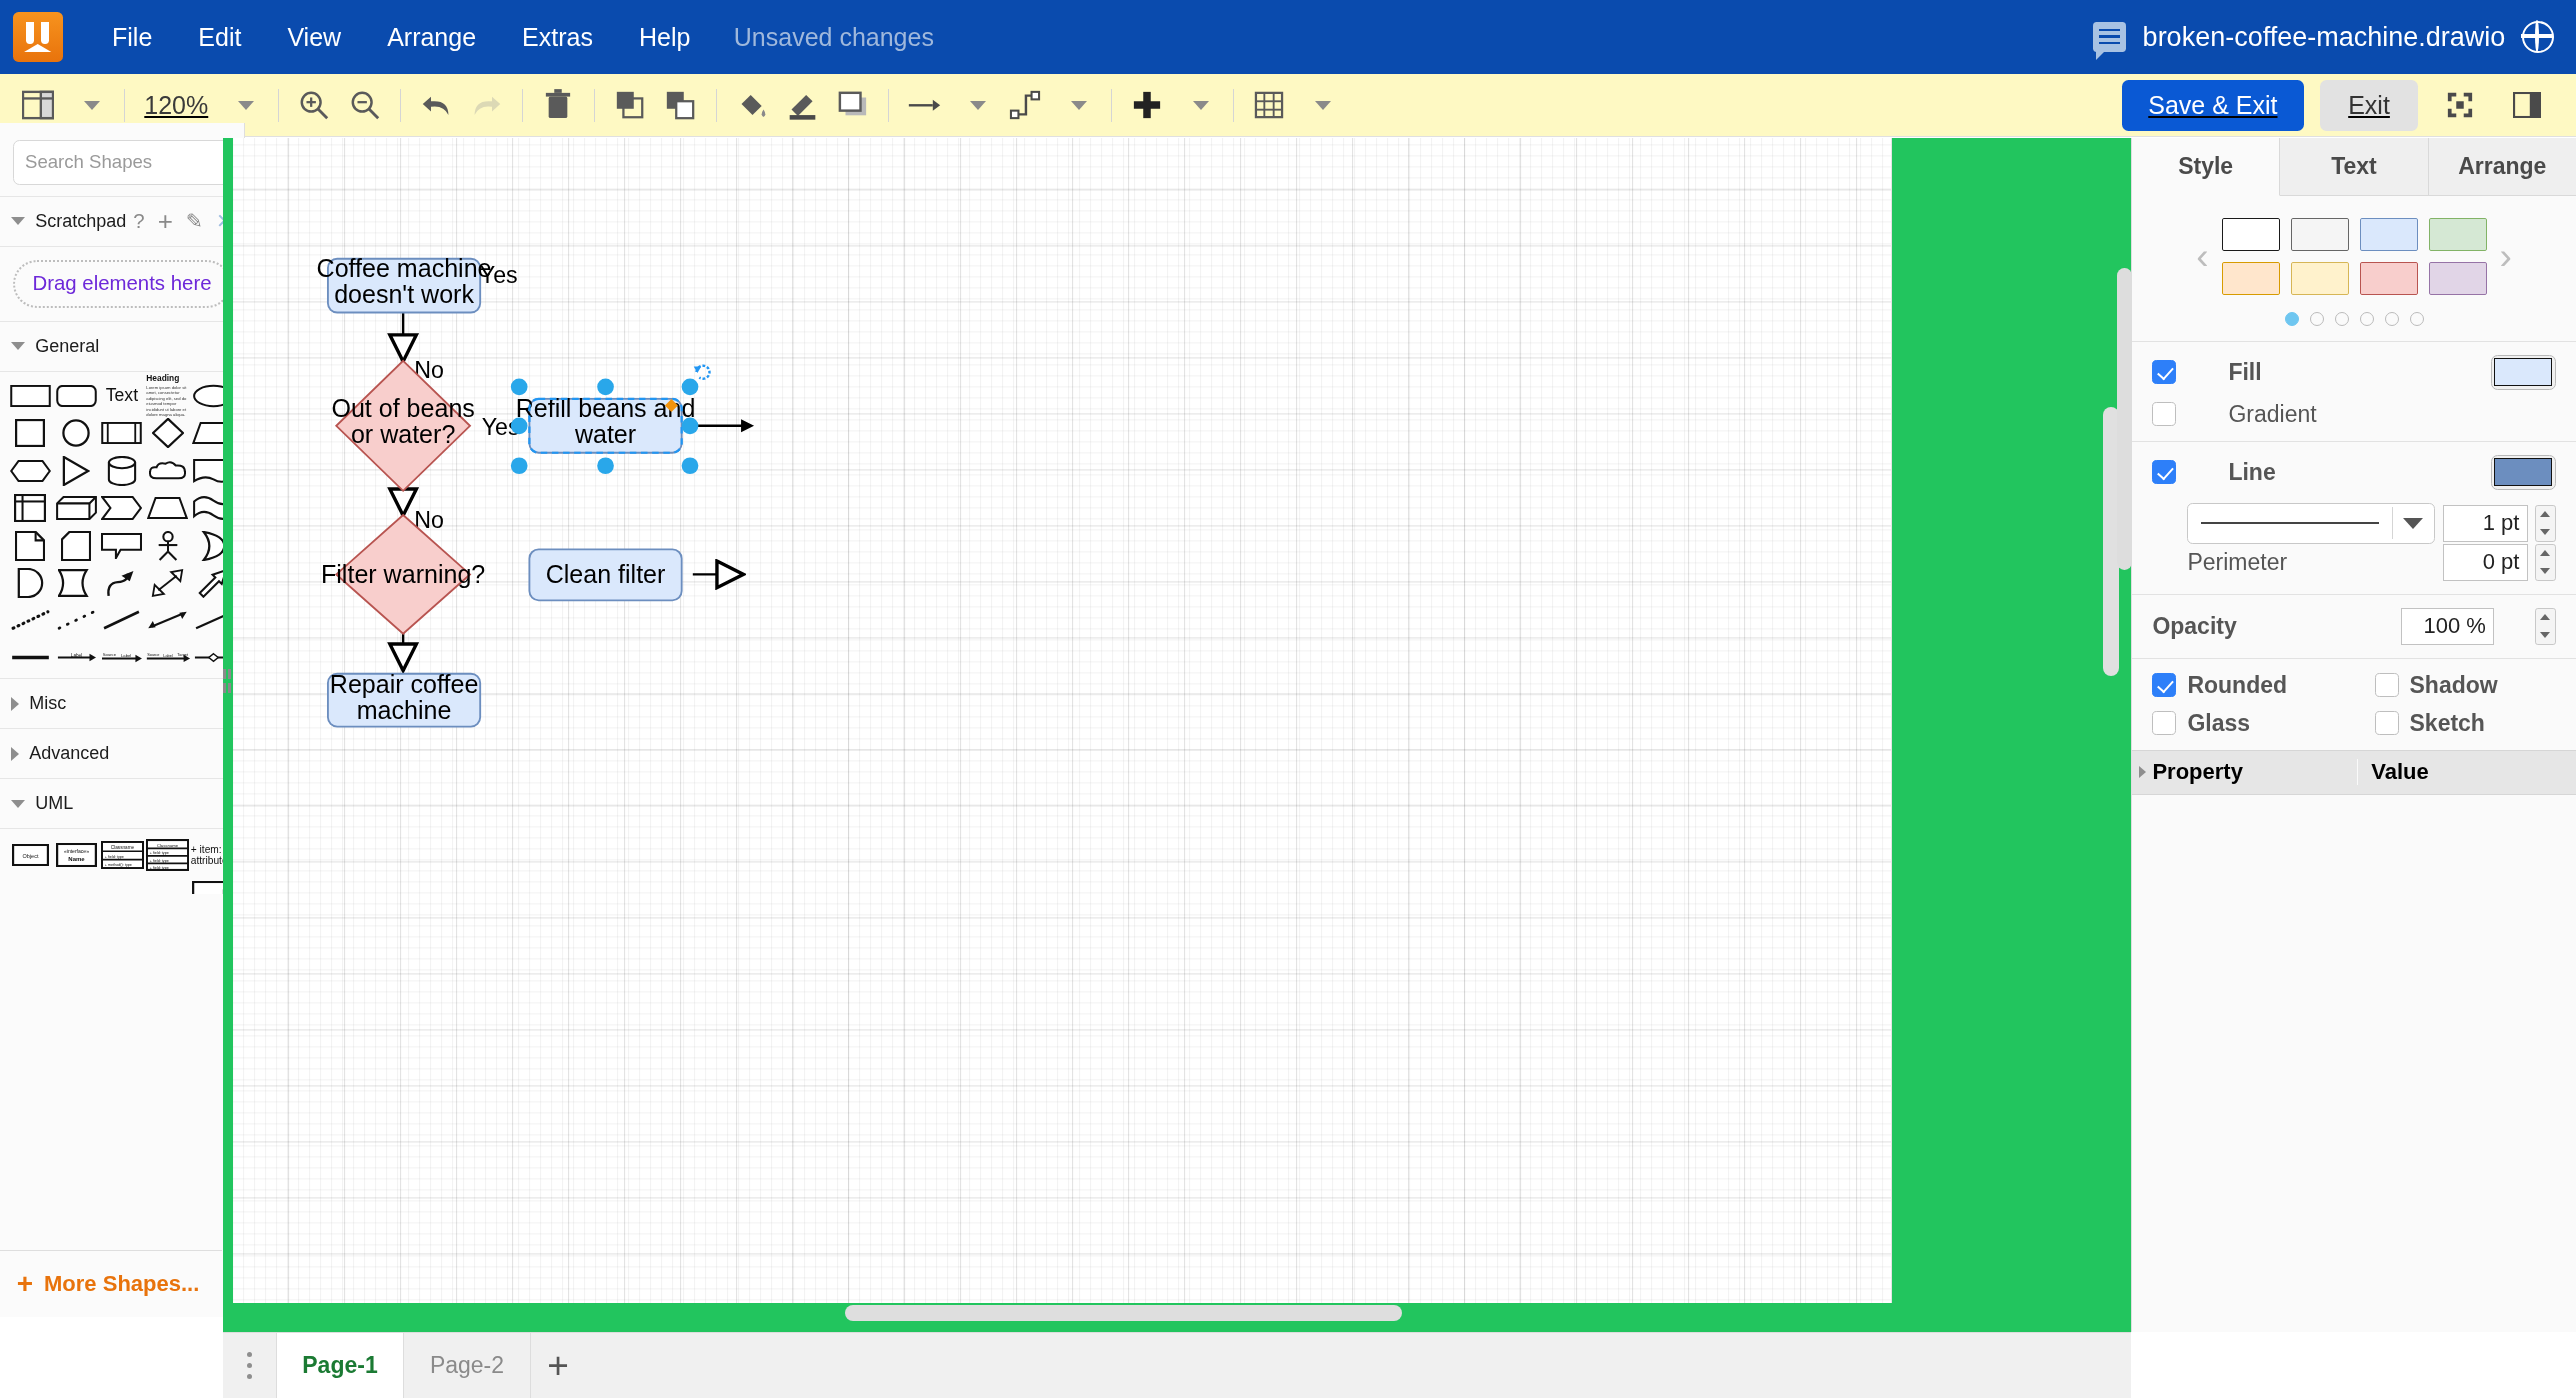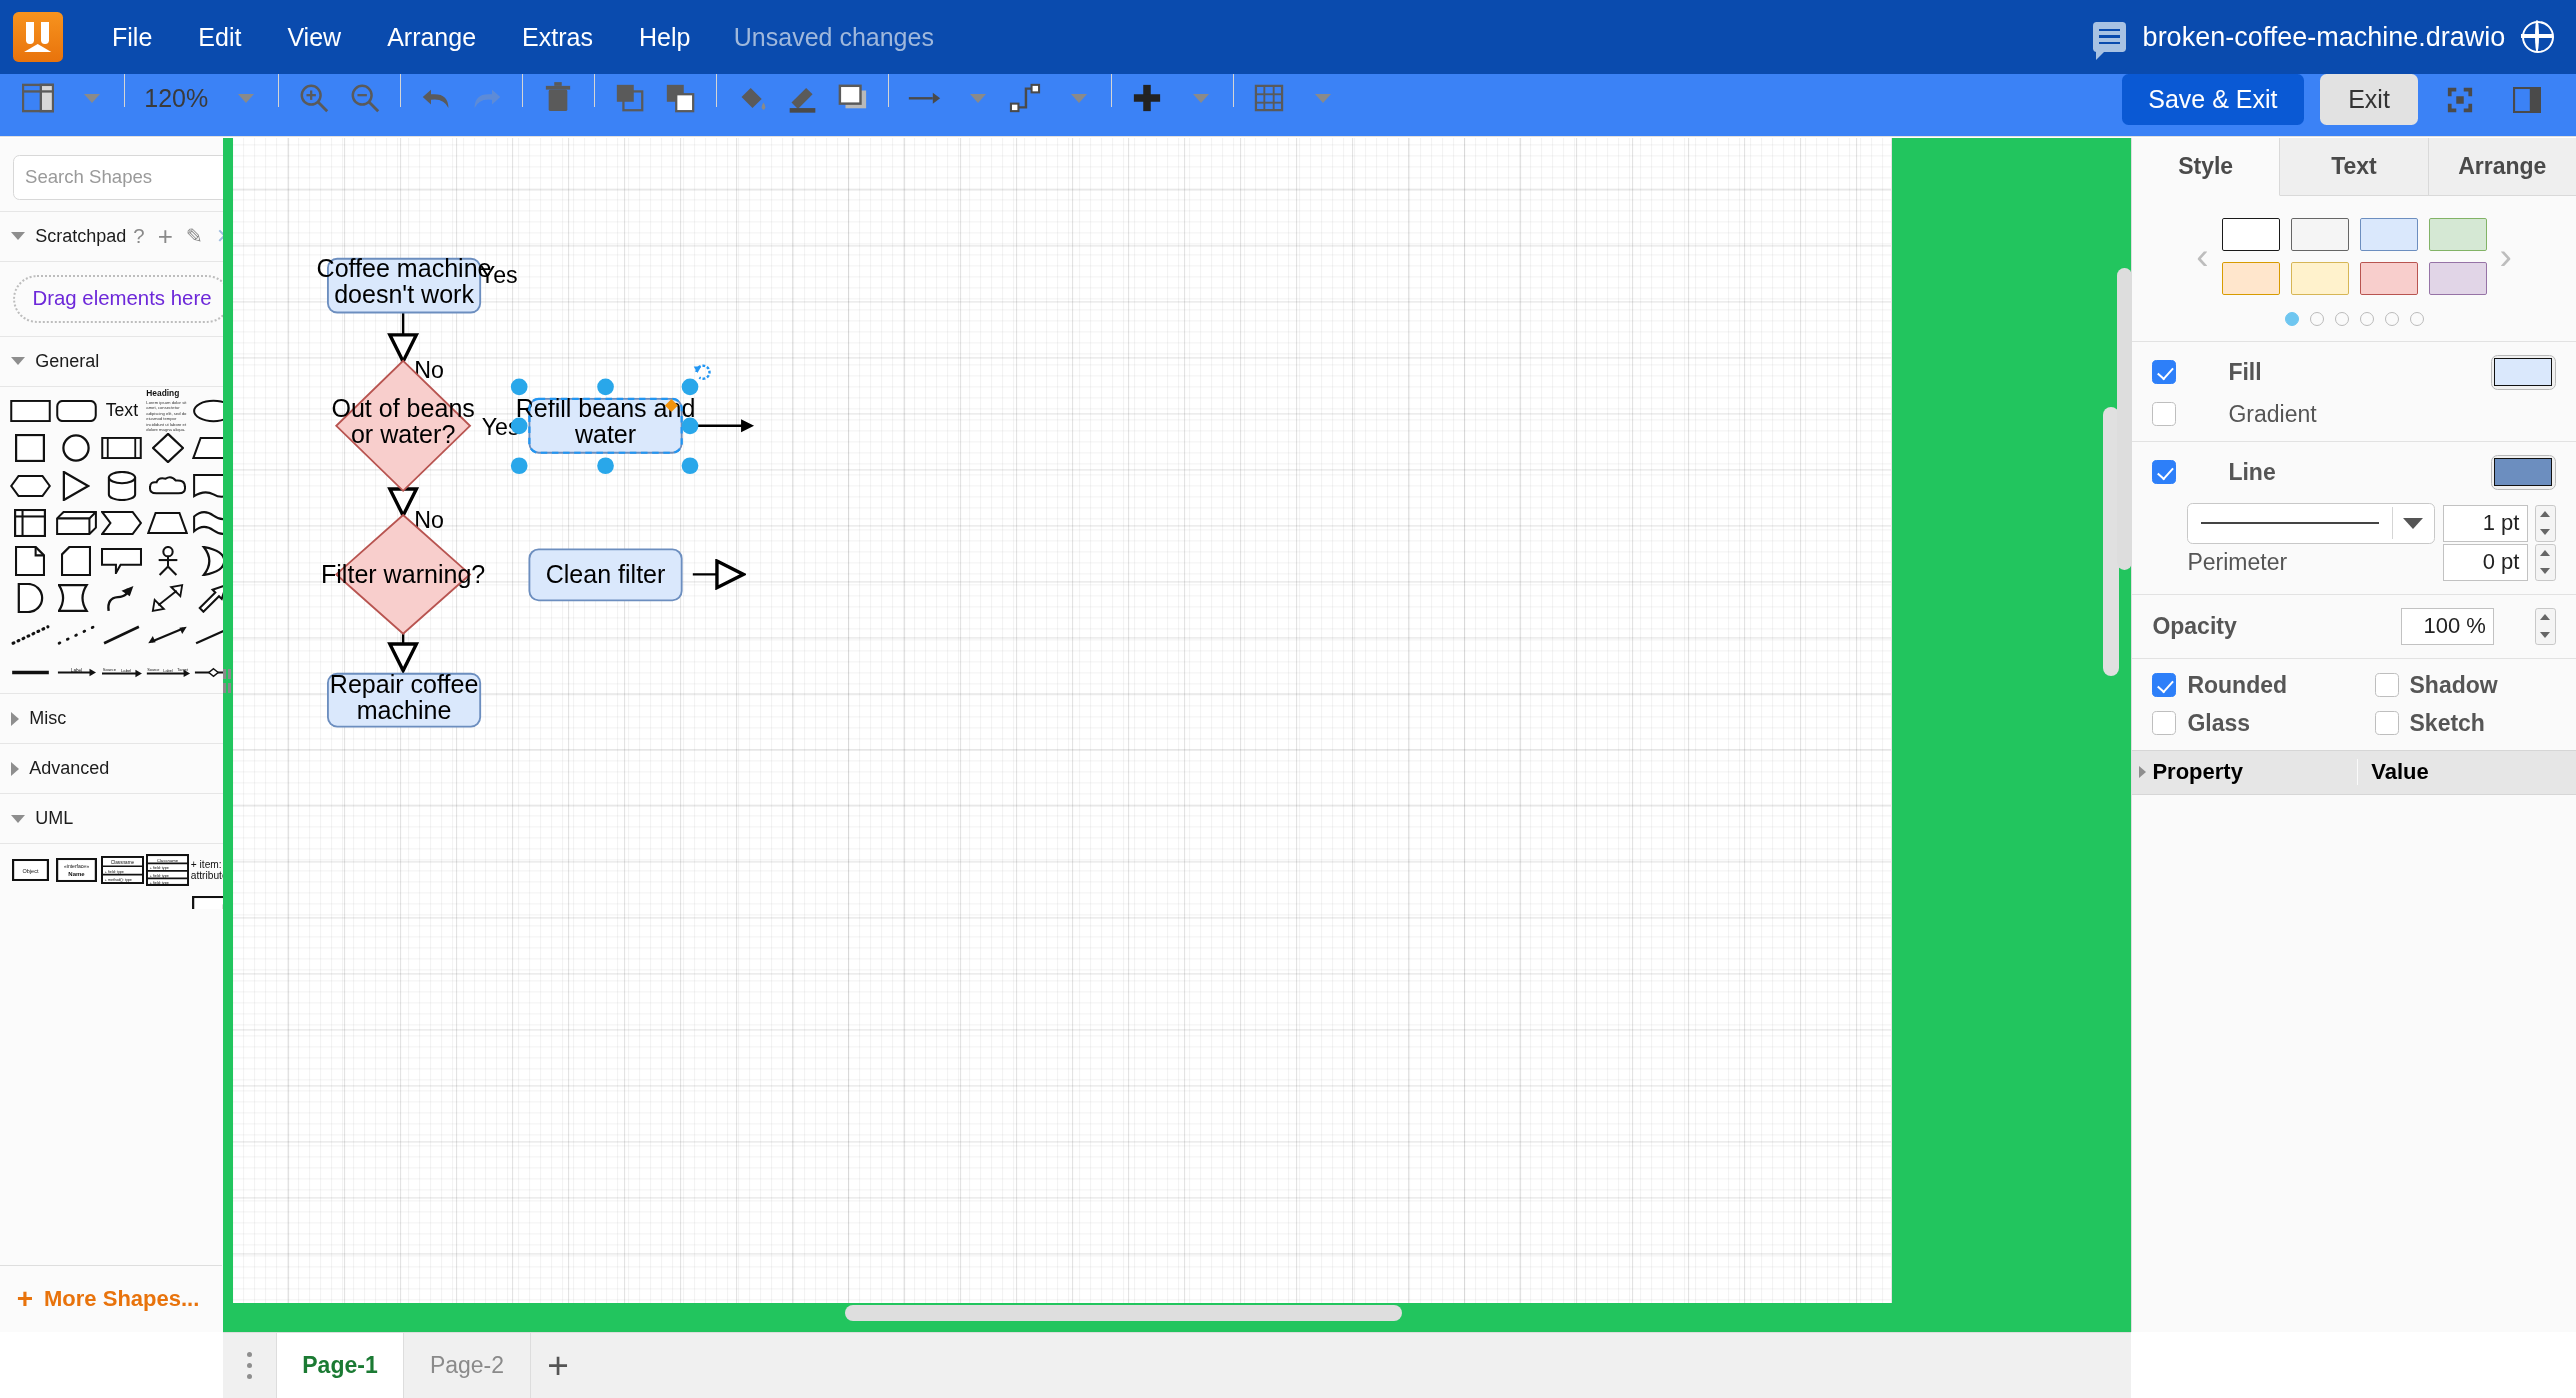--- a/index.html
+++ b/index.html
@@ -28,34 +28,34 @@
     border-bottom:8.4px solid transparent; }
   .cmt-icon i { position:absolute; left:6.5px; width:20.4px; height:2.8px; background:#0A4BAE; display:block; }
   .cmt-icon i:nth-child(1){ top:6.5px } .cmt-icon i:nth-child(2){ top:13px } .cmt-icon i:nth-child(3){ top:19.5px }
   .globe { width:32px; height:32px; border:2.8px solid #fff; border-radius:50%; position:relative; }
   .globe::before { content:""; position:absolute; left:11px; top:-2.8px; width:3.7px; height:32px;
     background:#fff; border-radius:50%; }
   .globe::after { content:""; position:absolute; left:-2.8px; top:11px; width:32px; height:3.7px; background:#fff; }
 
   
   .toolbar { position:absolute; left:0; top:74px; width:2576px; height:63px;
-    background:#3b82f6; border-bottom:0.9px solid #E0E0E0; display:flex; align-items:flex-start; }
+    background:#fef9c3; border-bottom:0.9px solid #E0E0E0; display:flex; align-items:center;text-decoration:underline; }
   .tbtn { height:48px; min-width:43px; display:flex; align-items:center; justify-content:center;
     color:#5A5A5A; margin:0 3.7px; }
   .sep { width:0.9px; height:33px; background:#D5D5D5; margin:0 10.2px; }
   .caret { width:0;height:0;border-left:8.4px solid transparent;border-right:8.4px solid transparent;
     border-top:9.3px solid #8A8A8A; margin-left:6.5px; }
   .zoomlabel { font-size:25px; color:#3A3A3A; }
   .tbtn.dis { opacity:.35; }
   .saveexit { background:#0A59D4; color:#fff; font-size:25px; border-radius:6.5px;
     padding:11px 26px; }
   .exitbtn { background:#E2E2E2; color:#333; font-size:25px; border-radius:6.5px; padding:11px 28px; }
 
   
-  .sidebar { position:absolute; left:0; top:138px; width:245px; height:1194px;
+  .sidebar { position:absolute; left:0; top:123px; width:245px; height:1194px;
     background:#FBFBFB; border-right:0.9px solid #DEDEDE; }
   .searchwrap { padding:16.7px 13px 11px 13px; }
   .searchbox { height:45px; border:0.9px solid #D8D8D8; border-radius:6.5px; background:#fff;
     display:flex; align-items:center; padding:0 11px; }
   .searchbox input { border:0; outline:0; flex:1; font-size:18.6px; color:#555;
     font-family:"Liberation Sans", sans-serif; background:transparent; }
   .searchbox input::placeholder { color:#9A9A9A; }
   .mag { width:15px;height:15px;border:2.3px solid #444;border-radius:50%; position:relative; flex:none;}
   .mag::after{content:"";position:absolute;right:-6.5px;bottom:-4.6px;width:8.4px;height:2.3px;background:#444;
     transform:rotate(45deg);}

